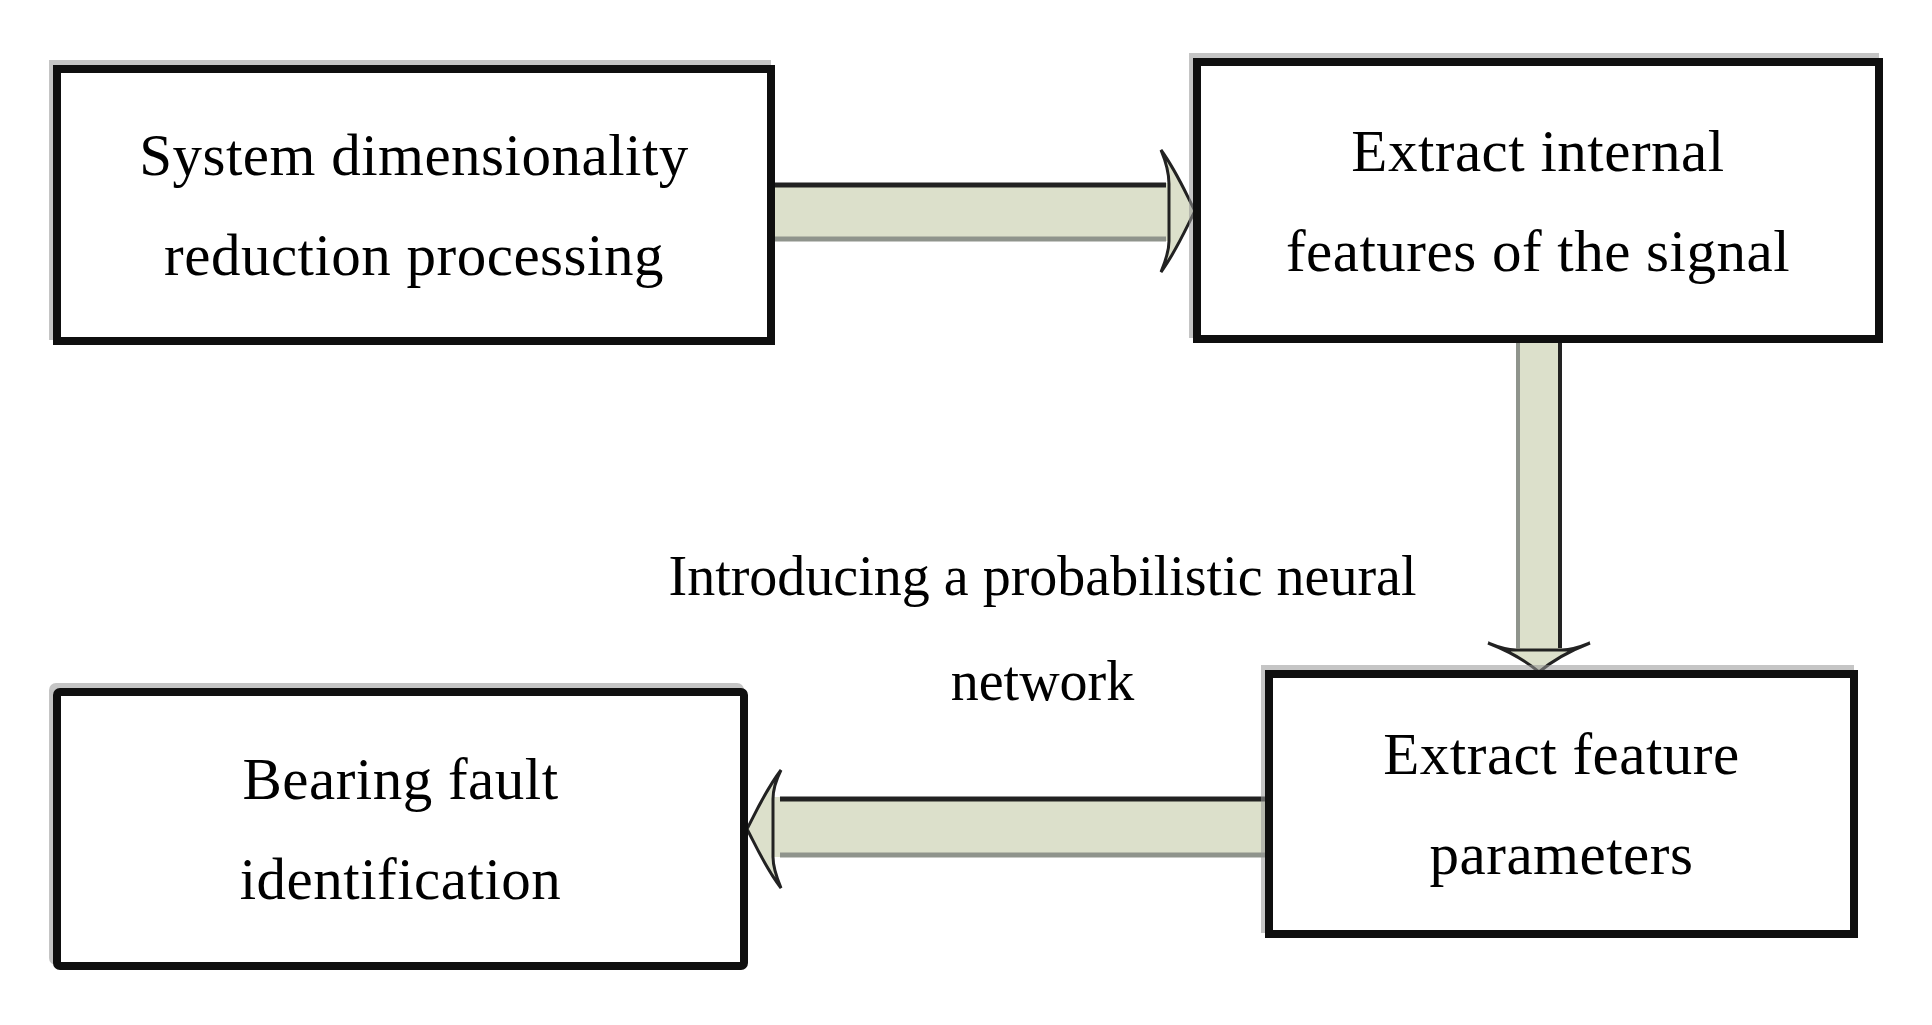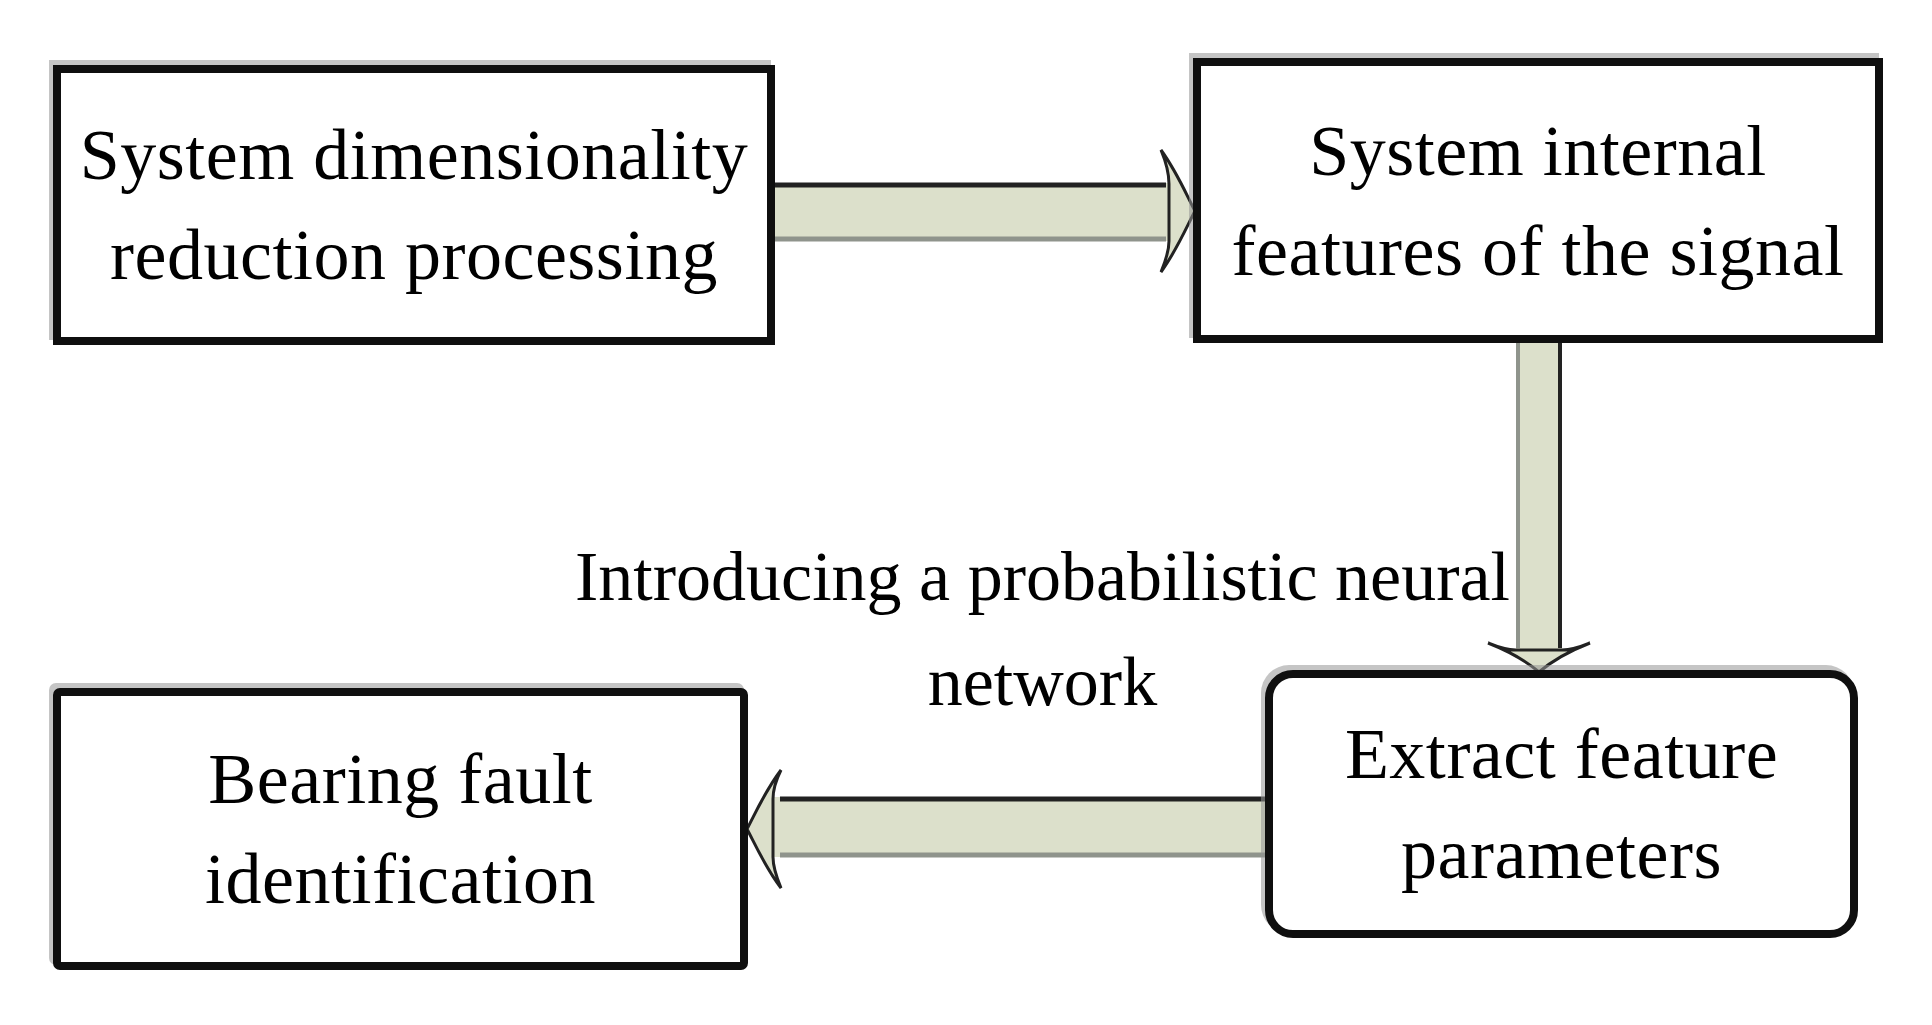--- a/index.html
+++ b/index.html
@@ -25,34 +25,34 @@
     box-sizing:border-box;
     background:var(--boxfill);
     border:8px solid var(--ink);
     box-shadow:-4px -5px 0 rgba(150,150,150,0.55);
     display:flex;align-items:center;justify-content:center;
     text-align:center;
     z-index:2;
   }
   .node-label{
     white-space:pre-line;
-    font-size:72px;
+    font-size:59px;
     line-height:100px;
     letter-spacing:0.5px;
   }
   #node-dim-reduction{left:53px;top:65px;width:722px;height:280px;}
   #node-internal-features{left:1193px;top:58px;width:690px;height:285px;}
-  #node-feature-parameters{left:1265px;top:670px;width:593px;height:268px;border-radius:28px;}
+  #node-feature-parameters{left:1265px;top:670px;width:593px;height:268px;}
   #node-fault-identification{left:53px;top:688px;width:695px;height:282px;border-radius:7px;}
   #edge-annotation{
     position:absolute;
     left:540px;top:524px;width:1005px;
     text-align:center;
     white-space:pre-line;
-    font-size:70px;
+    font-size:56px;
     line-height:105px;
     z-index:2;
   }
 </style>
 </head>
 <body>
 
 <div id="canvas">
 
   <svg id="arrow-layer" viewBox="0 0 1932 1025" xmlns="http://www.w3.org/2000/svg">
@@ -78,21 +78,21 @@
       <path class="af ad" stroke-width="3" stroke-linejoin="miter" d="M 781 770 C 765 791, 755 814, 747 829 C 755 844, 765 867, 781 888 C 776 876, 773 866, 773 857 L 773 799 C 773 789, 776 780, 781 770 Z" fill="#dce0cb" stroke="#222222"></path>
     </g>
   </svg>
 
   <div class="node" id="node-dim-reduction">
     <span class="node-label">System dimensionality
 reduction processing</span>
   </div>
 
   <div class="node" id="node-internal-features">
-    <span class="node-label">System internal
+    <span class="node-label">Extract internal
 features of the signal</span>
   </div>
 
   <div class="node" id="node-feature-parameters">
     <span class="node-label">Extract feature
 parameters</span>
   </div>
 
   <div class="node" id="node-fault-identification">
     <span class="node-label">Bearing fault

